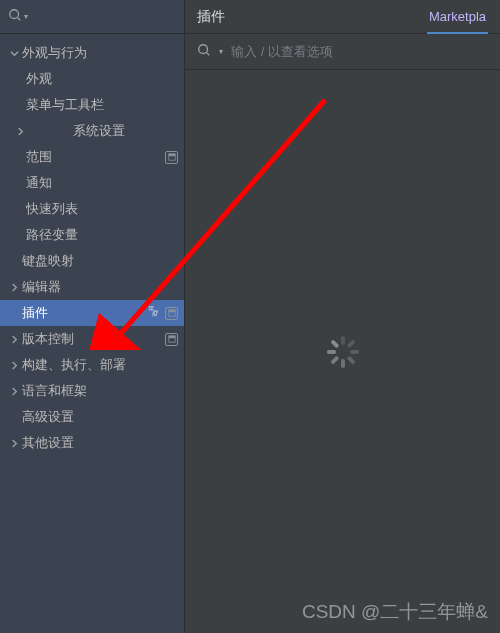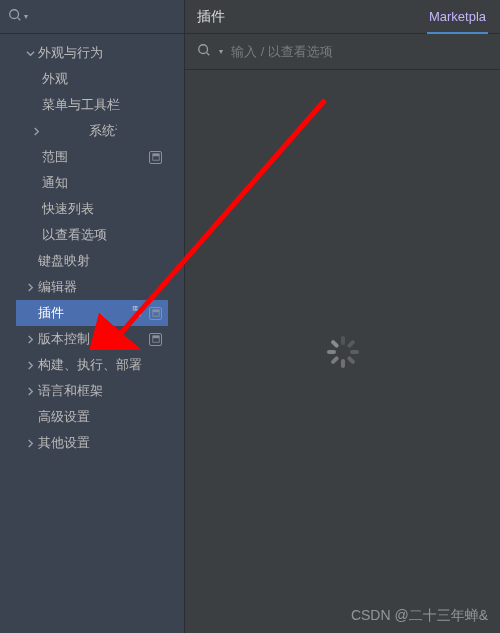--- a/index.html
+++ b/index.html
@@ -21,21 +21,21 @@
       border-right: 1px solid #2b2d30;
     }
     .search-bar {
       height: 34px;
       display: flex;
       align-items: center;
       padding: 0 8px;
       border-bottom: 1px solid #2b2d30;
     }
     .search-icon svg { width: 14px; height: 14px; }
-    .tree { padding: 6px 16px; }
+    .tree { padding: 6px 0; }
     .tree-item {
       display: flex;
       align-items: center;
       height: 26px;
       padding-right: 6px;
       cursor: pointer;
       position: relative;
     }
     .tree-item.level-0 { padding-left: 8px; }
     .tree-item.level-1 { padding-left: 26px; }
@@ -133,21 +133,21 @@
       position: absolute;
       left: 80px; top: 90px;
       width: 260px; height: 260px;
       pointer-events: none;
       z-index: 10;
     }
     .watermark {
       position: absolute;
       right: 12px; bottom: 8px;
       color: #c0c3c8;
-      font-size: 14px;
+      font-size: 19px;
       opacity: 0.65;
       z-index: 20;
     }
   </style>
 </head>
 <body>
 
 <div class="sidebar">
   <div class="search-bar">
     <span class="search-icon">
@@ -198,21 +198,21 @@
       </div>
       <div class="tree-item level-1">
         <span class="label">通知</span>
         <span class="badges"></span>
       </div>
       <div class="tree-item level-1">
         <span class="label">快速列表</span>
         <span class="badges"></span>
       </div>
       <div class="tree-item level-1">
-        <span class="label">以查看选项</span>
+        <span class="label">路径变量</span>
         <span class="badges"></span>
       </div>
       <div class="tree-item level-0">
         <span class="arrow"></span>
         <span class="label">键盘映射</span>
         <span class="badges"></span>
       </div>
       <div class="tree-item level-0">
         <span class="arrow">
           <svg viewBox="0 0 10 10">

